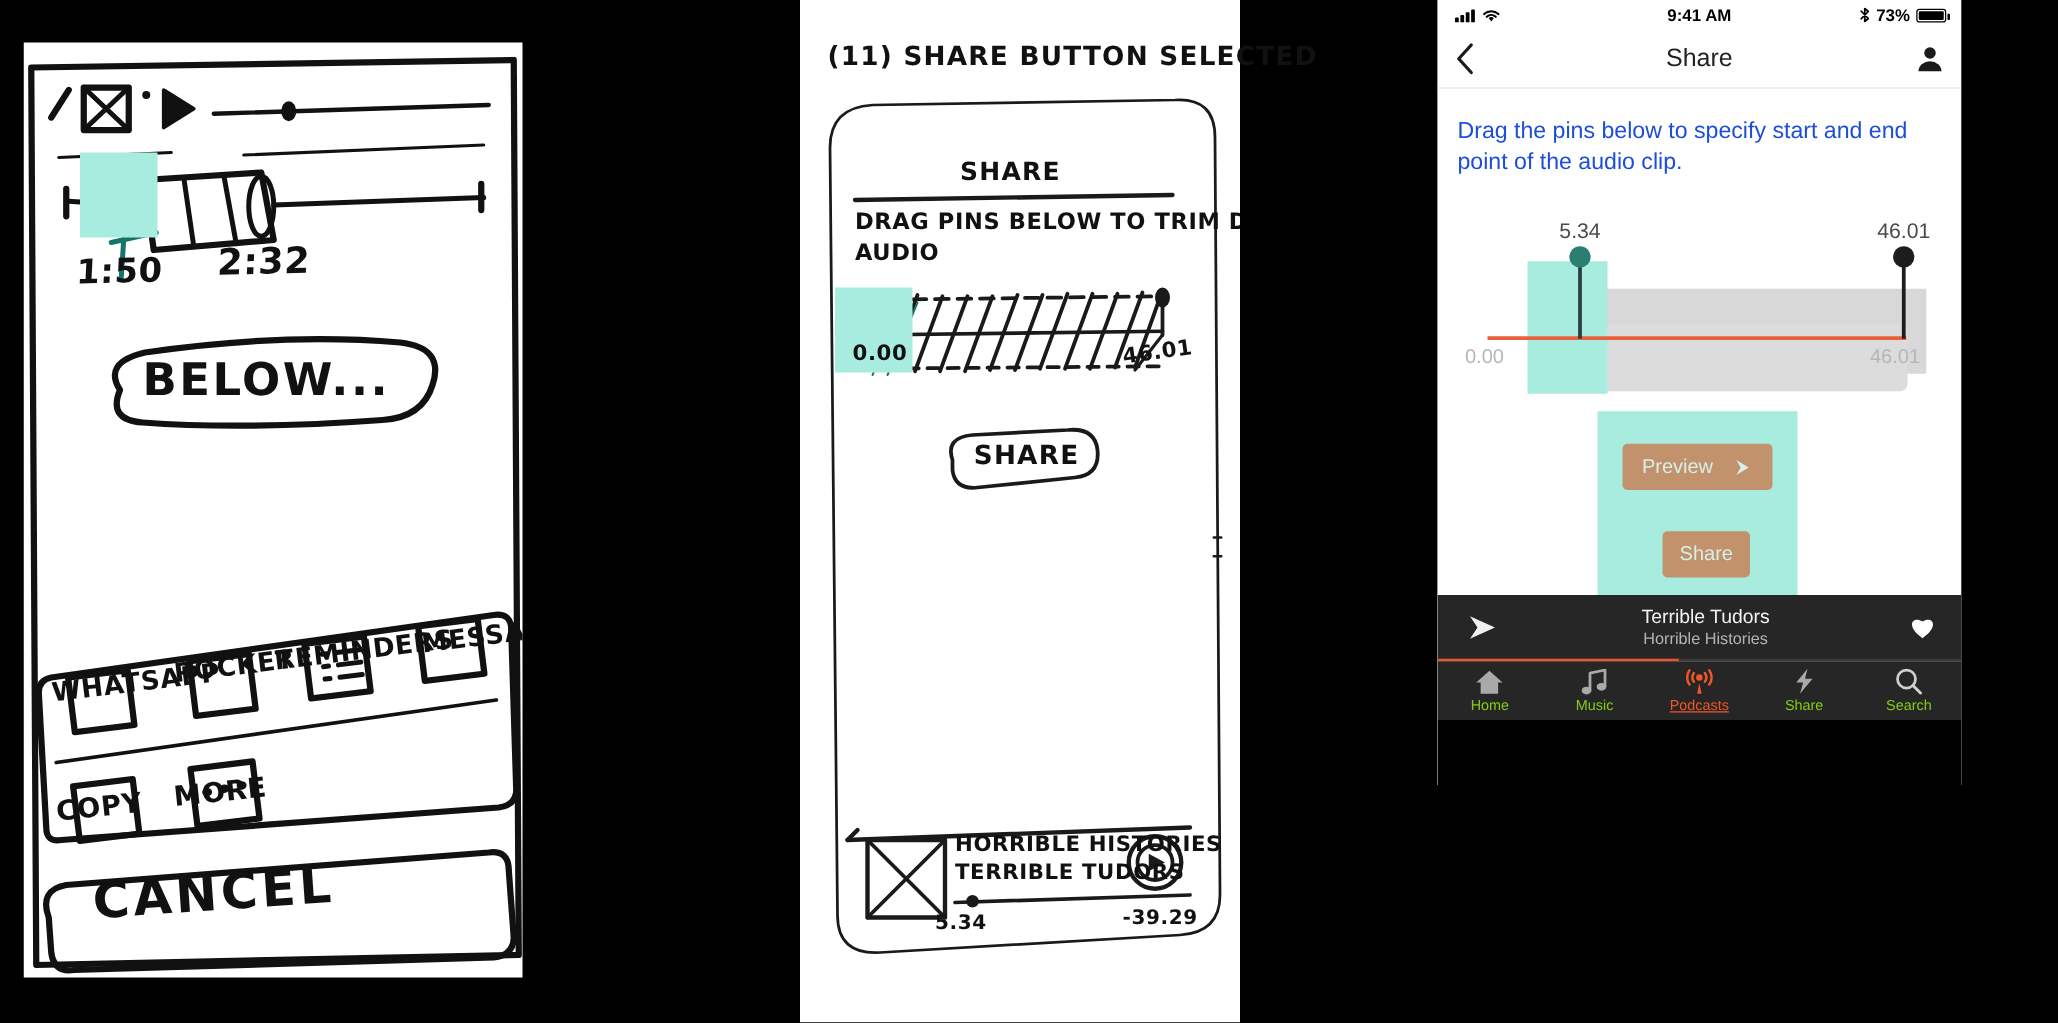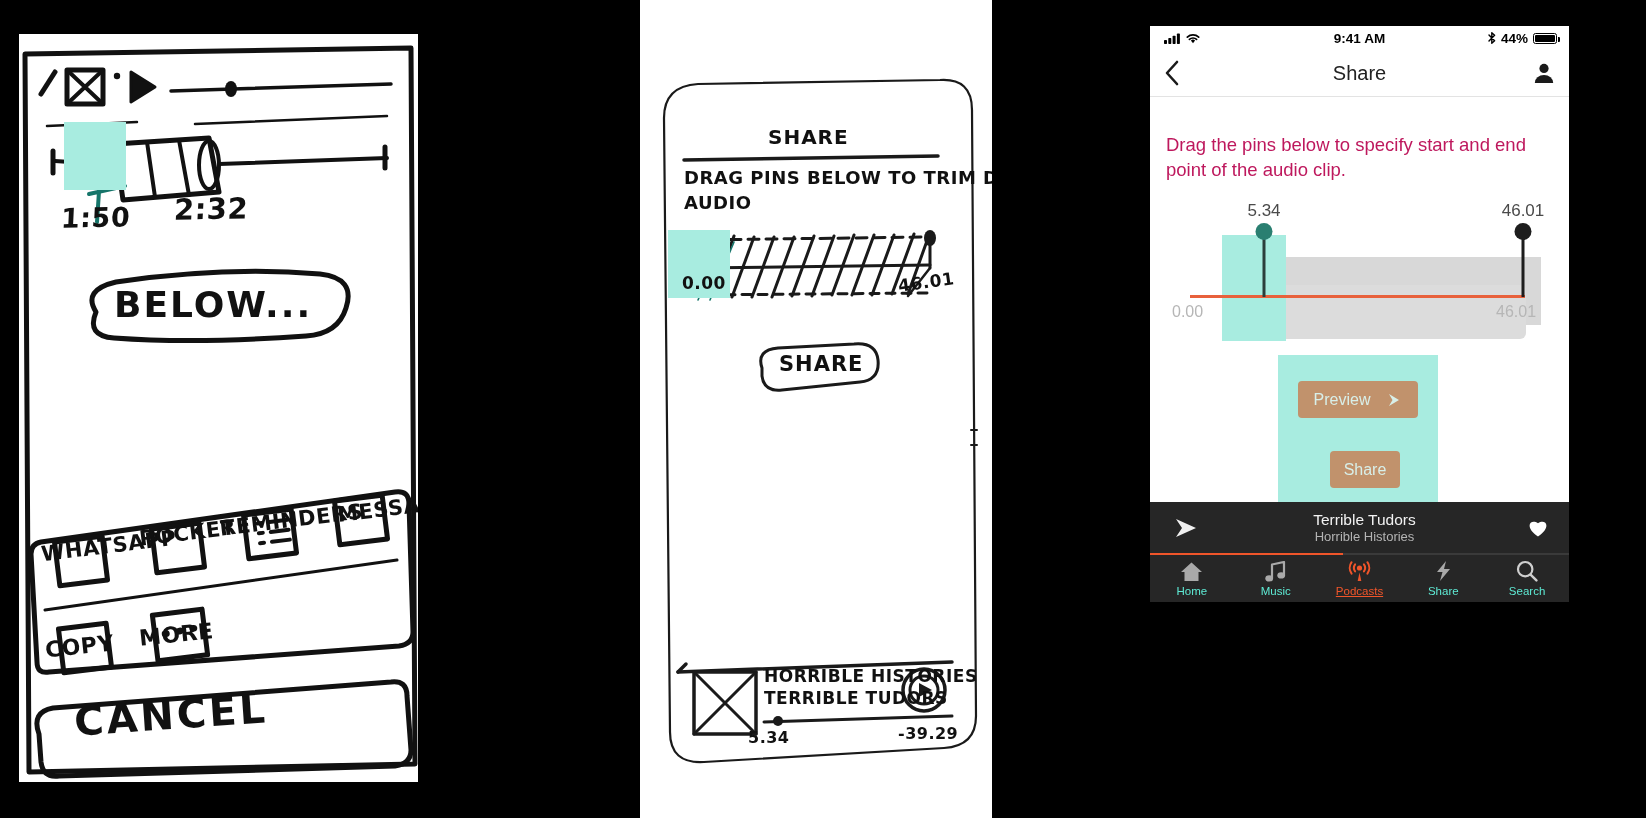--- a/index.html
+++ b/index.html
@@ -24,21 +24,21 @@
     color: #111;
     letter-spacing: 0.5px;
     position: absolute;
     white-space: nowrap;
   }
   .hand-sl { transform: skewX(-4deg) rotate(-1.2deg); }
 
   
   #phone {
     position: absolute; left: 1150px; top: 0px; width: 419px; height: 628px;
-    background: #ffffff; overflow: hidden; margin-top: 26px;
+    background: #ffffff; overflow: hidden;
   }
   #statusbar {
     height: 24px; background:#fff; color:#000;
     display:flex; align-items:center; padding: 0 12px 0 14px;
     font-size: 13.5px; font-weight: 700; position: relative;
   }
   #statusbar .sb-left { display:flex; align-items:center; gap:5px; }
   #statusbar .sb-time {
     position:absolute; left:0; right:0; text-align:center; font-size:13.5px; font-weight:700;
   }
@@ -63,22 +63,22 @@
   #navbar .nav-title {
     position:absolute; left:0; right:0; text-align:center;
     font-size: 20px; color:#222; font-weight:400;
   }
   #navbar .nav-back { padding: 0 14px; z-index:2; display:flex; align-items:center; cursor:pointer; }
   #navbar .nav-profile { margin-left:auto; padding: 0 14px; z-index:2; display:flex; align-items:center; cursor:pointer; }
 
   #content { position: relative; height: 596px; background:#fff; }
 
   .instructions {
-    position:absolute; left: 16px; top: 36px; width: 376px;
-    font-size: 18.5px; line-height: 1.33; color: #be185d;
+    position:absolute; left: 16px; top: 21px; width: 376px;
+    font-size: 18.5px; line-height: 1.33; color: #1d4ed8;
   }
 
   
   #slider-zone { position: absolute; left: 0px; top: 102px; width: 419px; height: 168px; }
   .track-gray {
     position:absolute; left: 74px; top: 58px; width: 317px; height: 68px;
     background: #d8d8d8;
   }
   .track-gray2 {
     position:absolute; left: 106px; top: 86px; width: 270px; height: 54px;
@@ -137,21 +137,21 @@
   }
   #np-progress i { display:block; height:100%; background:#f0552a; width: 46%; }
 
   
   #tabbar {
     position:absolute; left:0; bottom: 52px; width: 419px; height: 47px;
     background:#262626; display:flex; align-items:center;
   }
   .tab {
     flex:1; display:flex; flex-direction:column; align-items:center; justify-content:center;
-    gap: 3px; cursor:pointer; color:#5eead4;
+    gap: 3px; cursor:pointer; color:#84cc16;
   }
   .tab .tab-label { font-size: 11.5px; }
   .tab.active { color:#f0552a;text-decoration:underline; }
   .tab.active .tab-label { color:#f0552a; }
   #phone-bottom-black { position:absolute; left:0; bottom:0; width:419px; height:52px; background:#000; }
 </style>
 </head>
 <body>
 
 <div id="stage">
@@ -305,20 +305,21 @@
     <div class="hand" style="left:258px; top:272px; font-size:17px; transform:rotate(-8deg);">46.01</div>
 
     <div class="hand" style="left:139px; top:352px; font-size:21px; letter-spacing:1px;">SHARE</div>
 
     <div class="hand" style="left:124px; top:666px; font-size:17px; letter-spacing:0.5px;">HORRIBLE HISTORIES</div>
     <div class="hand" style="left:124px; top:688px; font-size:17px; letter-spacing:0.5px;">TERRIBLE TUDORS</div>
     <div class="hand" style="left:108px; top:728px; font-size:16px;">5.34</div>
     <div class="hand" style="left:258px; top:724px; font-size:16px;">-39.29</div>
   </div>
 
+  <div class="hand" style="left:662px; top:33px; font-size:21px; letter-spacing:1px; color:#111; z-index:5;">(11) SHARE  BUTTON SELECTED</div>
 
   <div id="phone">
 
     <div id="statusbar">
       <div class="sb-left">
         <svg width="17" height="11" viewBox="0 0 17 11">
           <rect x="0" y="7" width="3" height="4" rx="0.7" fill="#000"></rect>
           <rect x="4.3" y="5" width="3" height="6" rx="0.7" fill="#000"></rect>
           <rect x="8.6" y="2.8" width="3" height="8.2" rx="0.7" fill="#000"></rect>
           <rect x="12.9" y="0.6" width="3" height="10.4" rx="0.7" fill="#000"></rect>
@@ -327,21 +328,21 @@
           <path d="M7 10.2 L9.1 7.4 A3.4 3.4 0 0 0 4.9 7.4 Z" fill="#000"></path>
           <path d="M1.3 4.2 A8.4 8.4 0 0 1 12.7 4.2" stroke="#000" stroke-width="1.7" fill="none" stroke-linecap="round"></path>
           <path d="M3.4 6.4 A5.4 5.4 0 0 1 10.6 6.4" stroke="#000" stroke-width="1.7" fill="none" stroke-linecap="round"></path>
         </svg>
       </div>
       <div class="sb-time">9:41 AM</div>
       <div class="sb-right">
         <svg width="8" height="12" viewBox="0 0 8 12">
           <path d="M1 3 L6.6 8.8 L3.8 11.2 L3.8 0.8 L6.6 3.2 L1 9" stroke="#000" stroke-width="1.4" fill="none" stroke-linejoin="round" stroke-linecap="round"></path>
         </svg>
-        <span>44%</span>
+        <span>73%</span>
         <span class="batt">
             <i></i>
           </span>
       </div>
     </div>
 
     <div id="navbar">
       <div class="nav-back">
         <svg width="16" height="26" viewBox="0 0 16 26">
           <path d="M13 2 L3 13 L13 24" stroke="#1a1a1a" stroke-width="2.6" fill="none" stroke-linecap="round" stroke-linejoin="round"></path>

